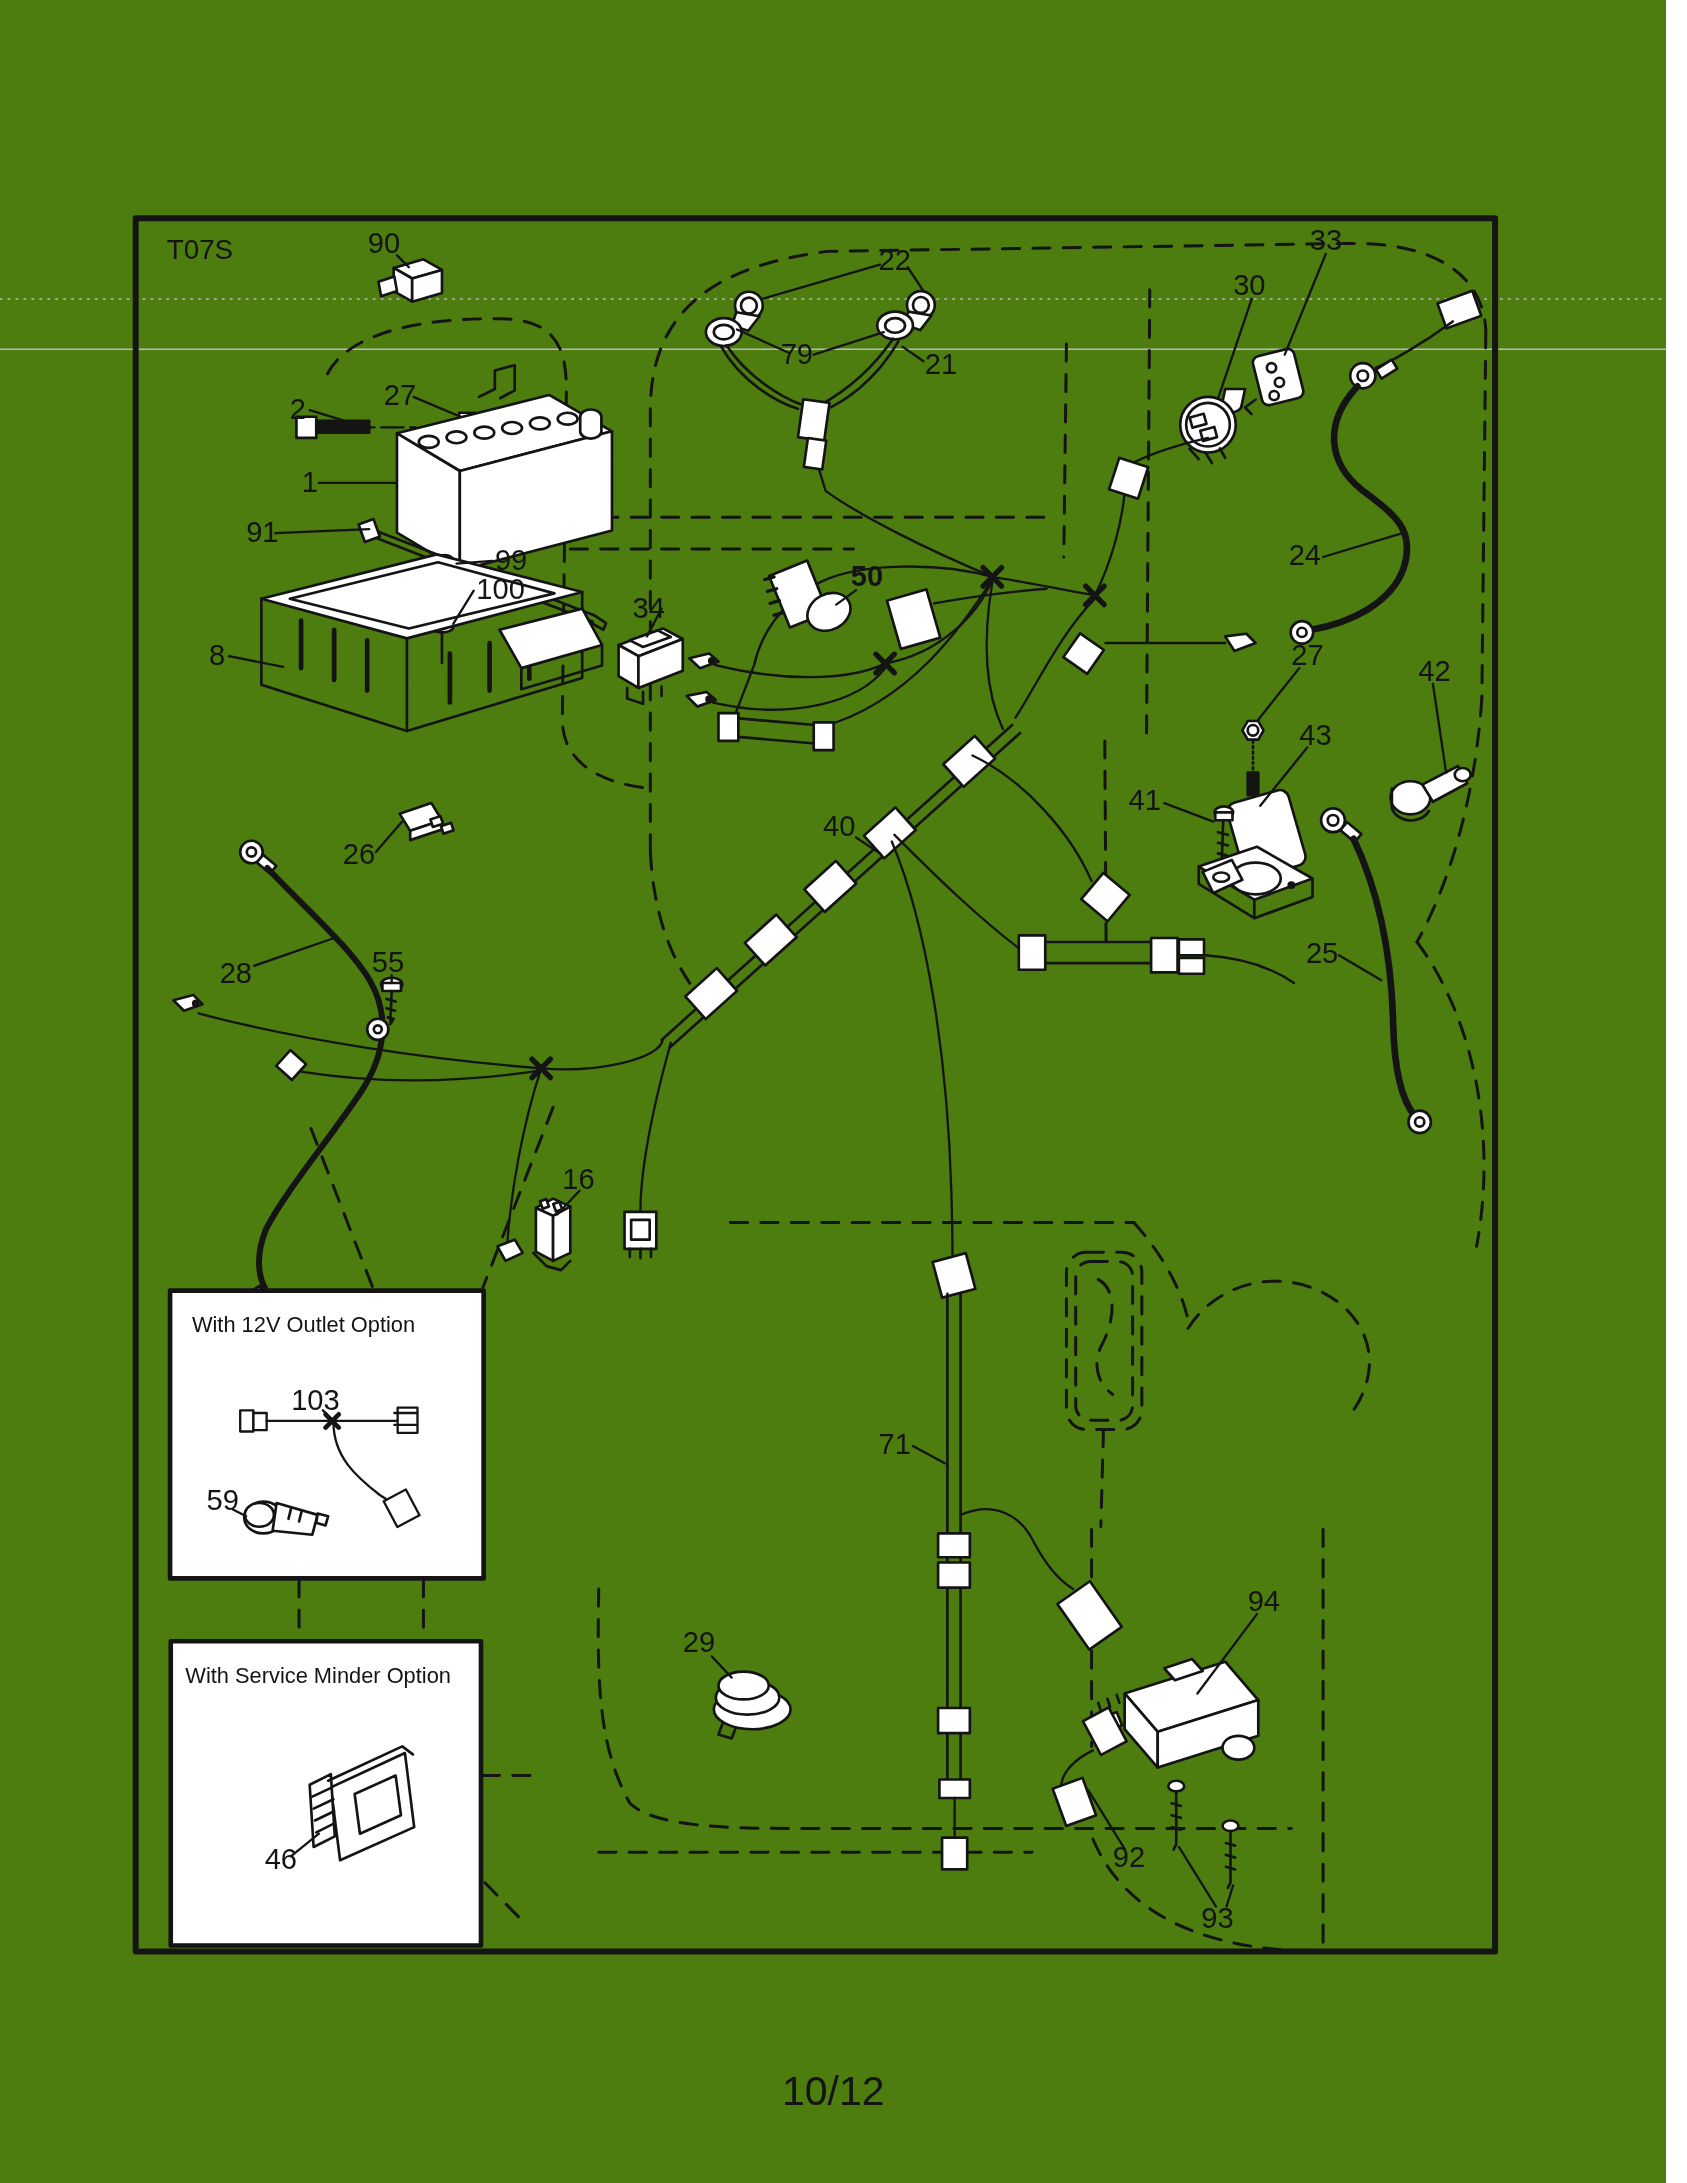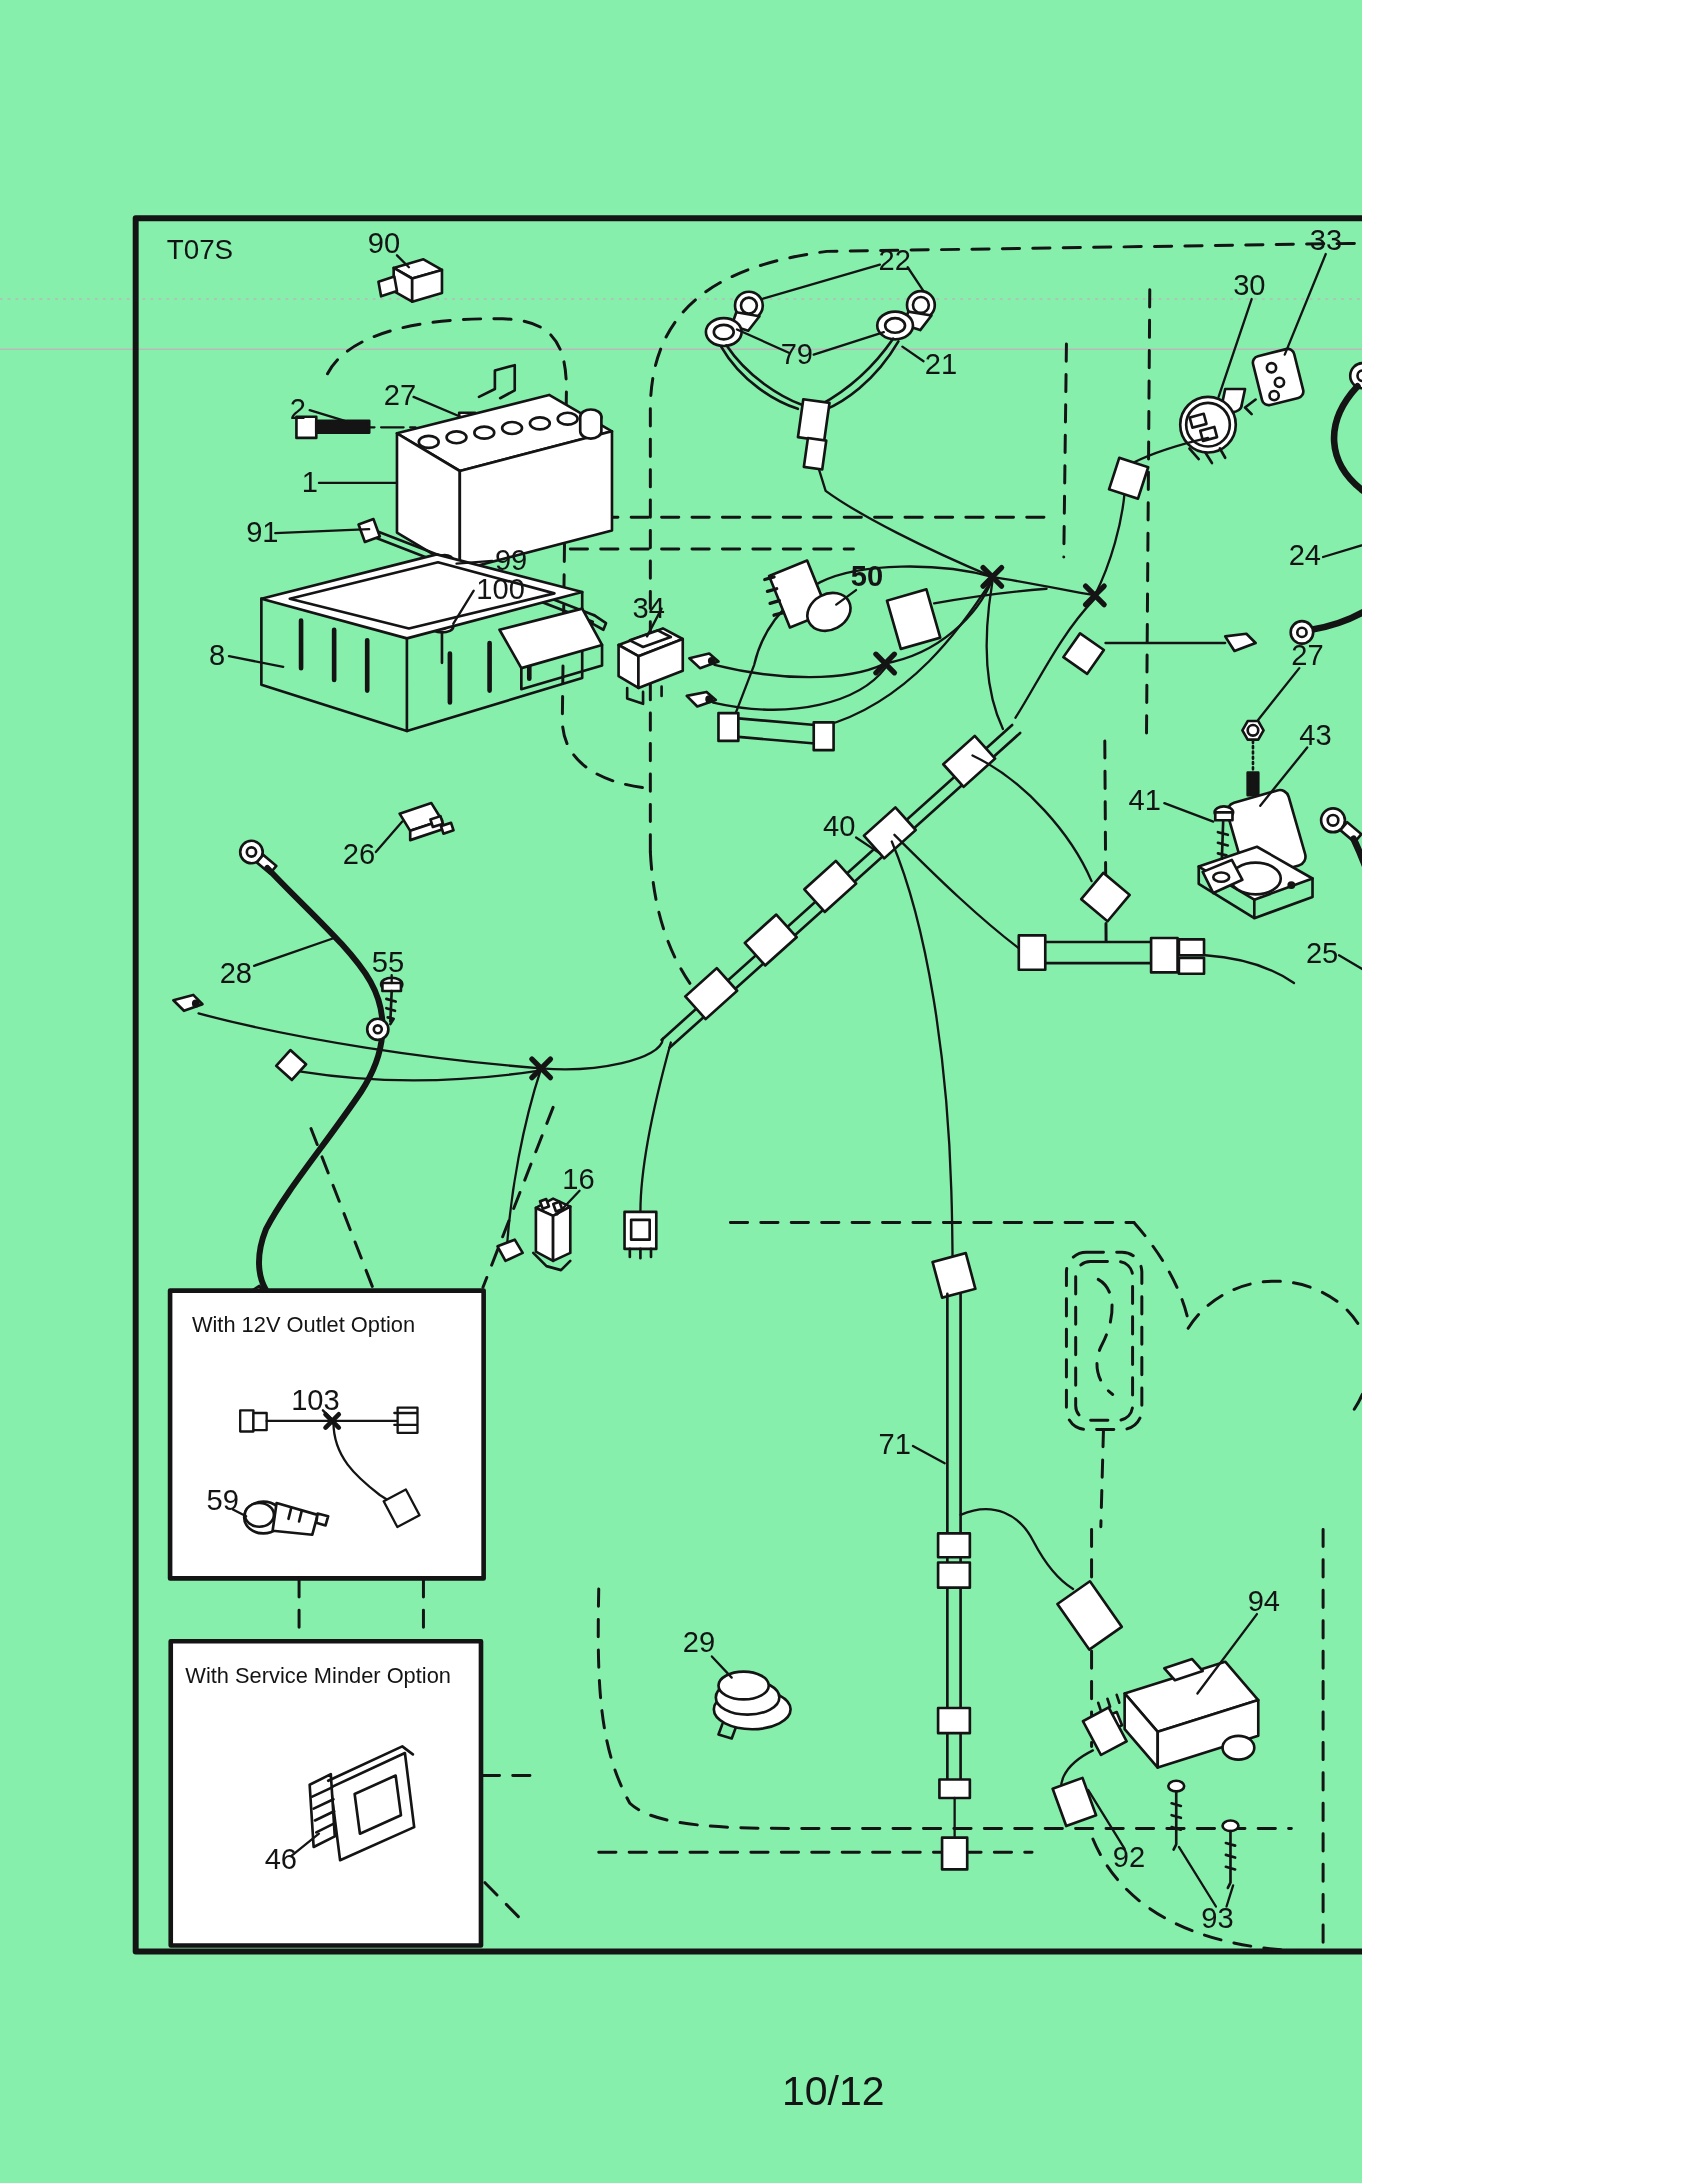--- a/index.html
+++ b/index.html
@@ -1,16 +1,16 @@
 <!DOCTYPE html>
 <html style="font-size:10.6px"><head>
 <meta charset="utf-8">
 <style>
   html,body{margin:0;padding:0;background:#fff;}
-  .page{position:relative;width:1362px;height:2183px;background:#86efac;overflow:hidden;
+  .page{position:relative;width:1666px;height:2183px;background:#4d7c0f;overflow:hidden;
         font-family:"Liberation Sans",sans-serif;}
   svg{position:absolute;left:0;top:0;}
   svg text{font-family:"Liberation Sans",sans-serif;fill:#141414;}
   .callout{font-size:44px;}
   .code{font-size:42px;}
   .boxtitle{font-size:33px;}
   .pagenum{font-size:62px;}
 </style>
 </head>
 <body>

